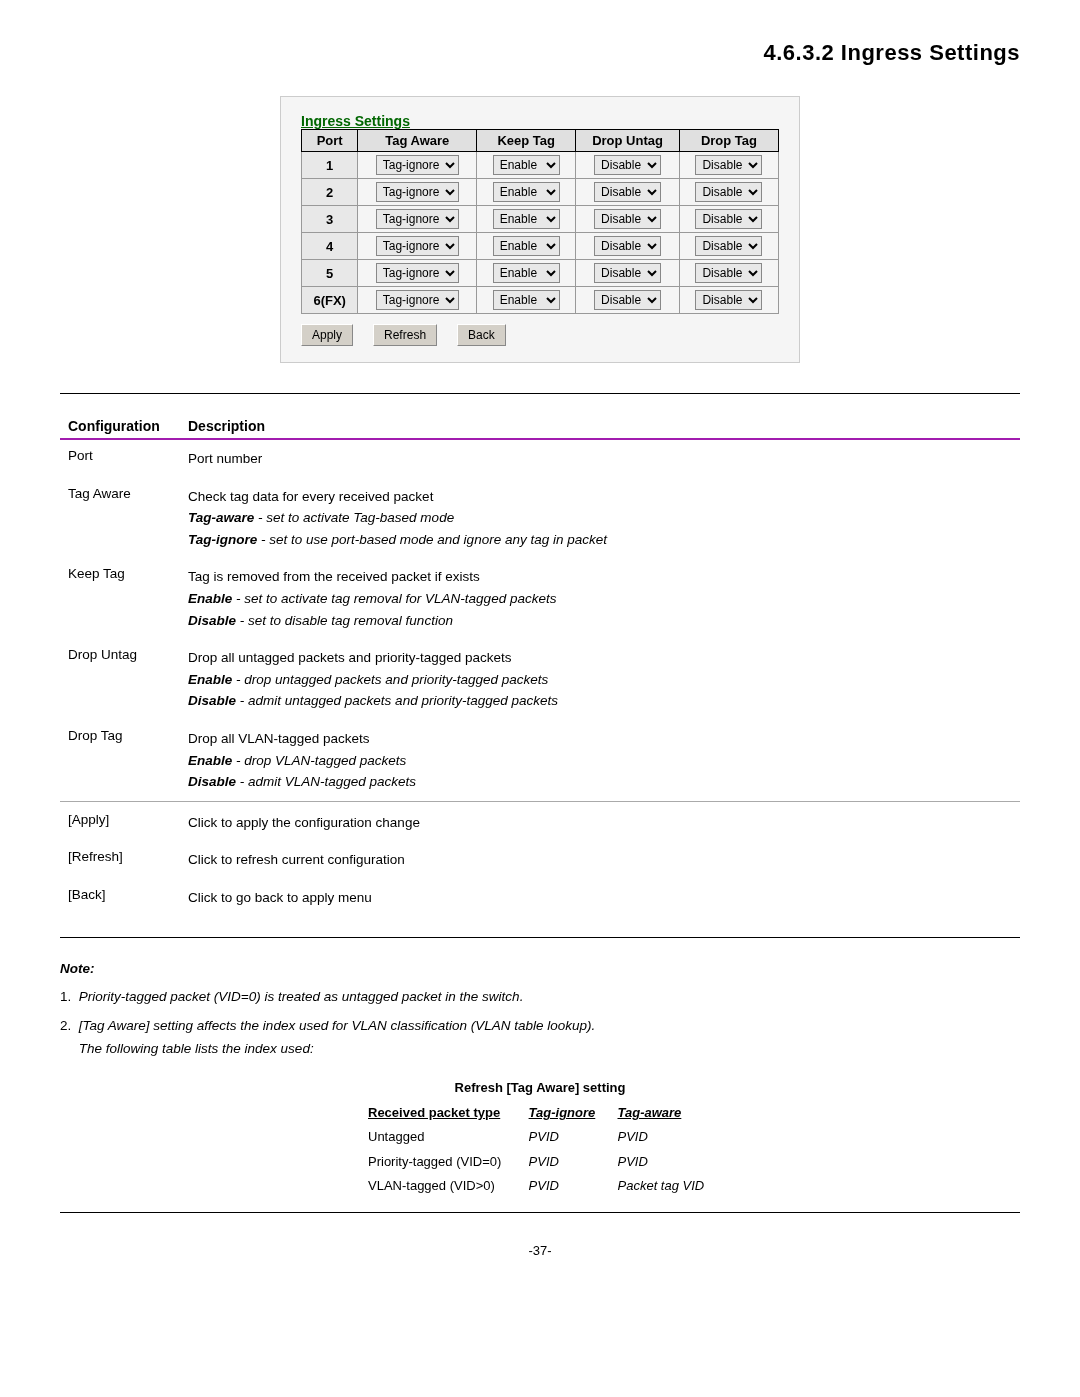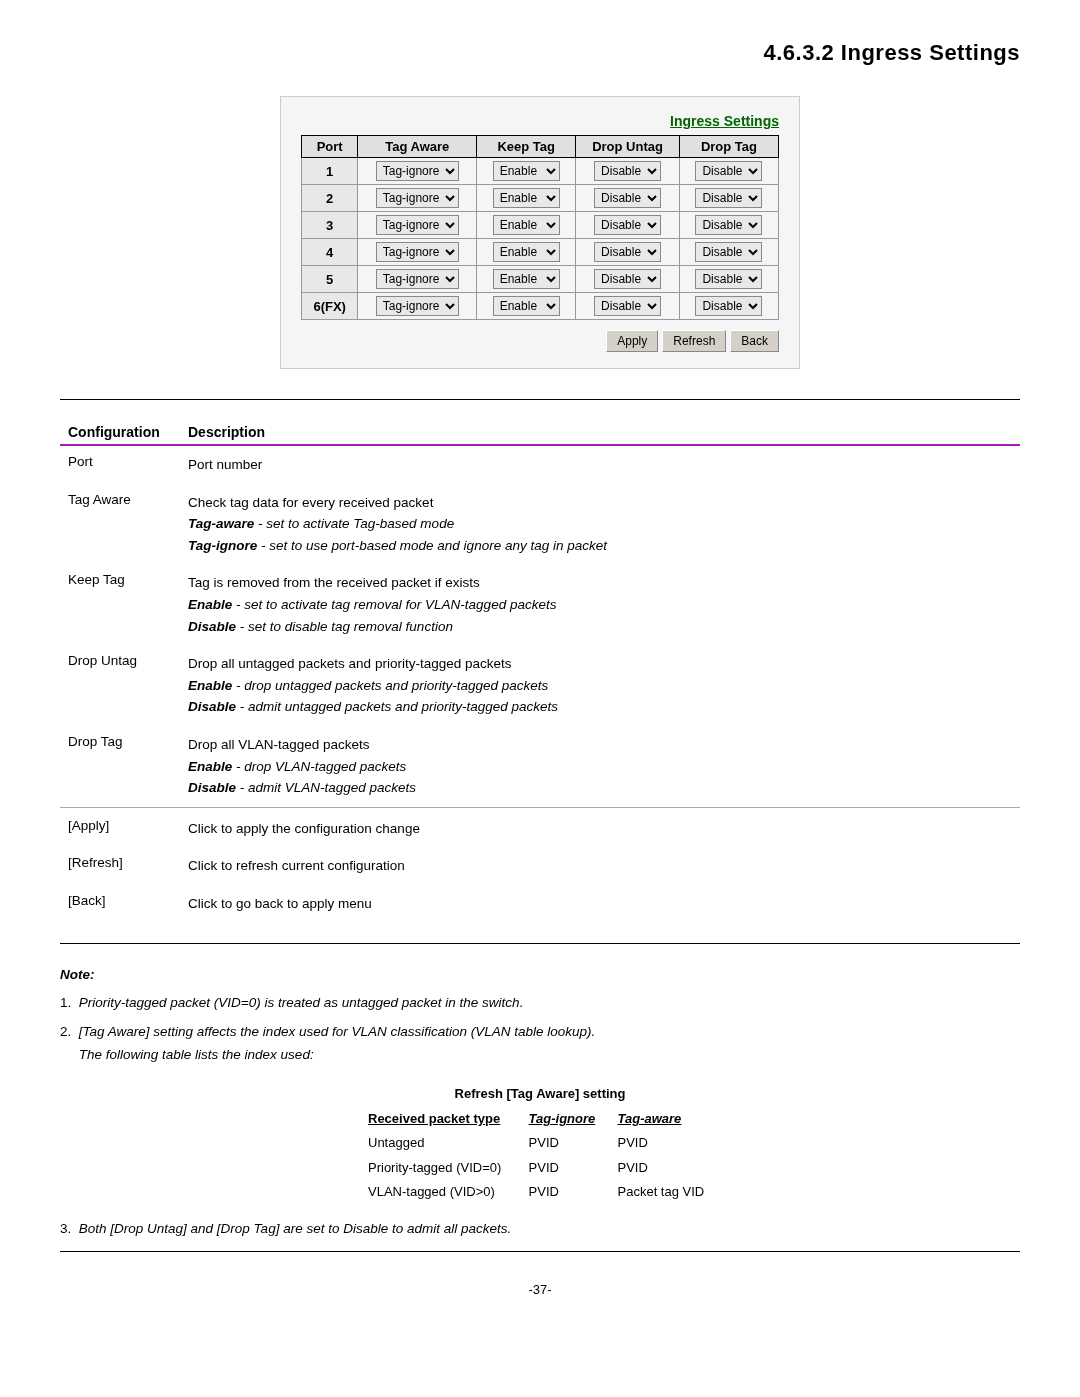--- a/index.html
+++ b/index.html
@@ -23,22 +23,22 @@
       padding: 16px 20px;
       margin: 0 auto 30px auto;
       width: 520px;
       background: #f5f5f5;
     }
     .ingress-title {
       color: #006600;
       font-weight: bold;
       font-size: 14px;
       text-decoration: underline;
-      margin-bottom: 6px;
-      text-align: right;
+      margin-bottom: 0;
+      text-align: left;
     }
     .ingress-table {
       width: 100%;
       border-collapse: collapse;
       font-size: 13px;
     }
     .ingress-table th {
       border: 1px solid #000;
       padding: 3px 6px;
       background: #e0e0e0;
@@ -57,22 +57,21 @@
     select {
       font-size: 12px;
       padding: 1px 2px;
       background: #e8e8e8;
       border: 1px solid #888;
       cursor: pointer;
     }
     .btn-row {
       margin-top: 10px;
       display: flex;
-      gap: 4px;
-      justify-content: flex-end;
+      gap: 20px;
     }
     .btn {
       font-size: 12px;
       padding: 3px 10px;
       background: #d4d0c8;
       border: 1px solid #888;
       border-top-color: #fff;
       border-left-color: #fff;
       cursor: pointer;
     }
@@ -133,20 +132,21 @@
       padding: 2px 8px;
       font-size: 13px;
     }
     .note-table .col-header {
       font-weight: bold;
       font-style: italic;
     }
     .note-table td {
       padding: 1px 8px;
       font-size: 13px;
+      font-style: italic;
     }
     .note-table td:first-child {
       font-style: normal;
     }
     .page-num {
       text-align: center;
       margin-top: 30px;
       font-size: 13px;
     }
     .bottom-hr {
@@ -299,17 +299,16 @@
           </tr>
           <tr>
             <td>VLAN-tagged (VID&gt;0)</td>
             <td>PVID</td>
             <td>Packet tag VID</td>
           </tr>
         </tbody>
     </table>
   </div>
 
-  <p>3. &nbsp;<em>Both [Drop Untag] and [Drop Tag] are set to Disable to admit all packets.</em></p>
 </div>
 
 <hr class="bottom-hr">
 <div class="page-num">-37-</div>
 
 </body></html>

